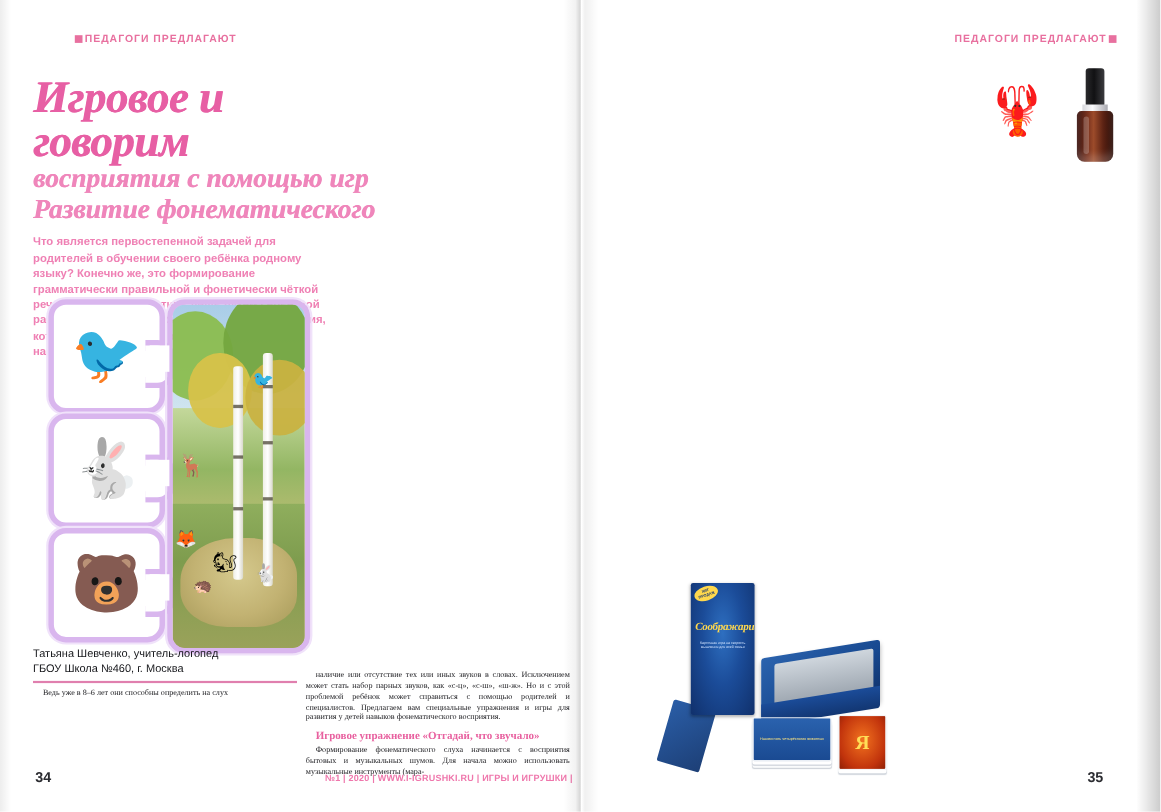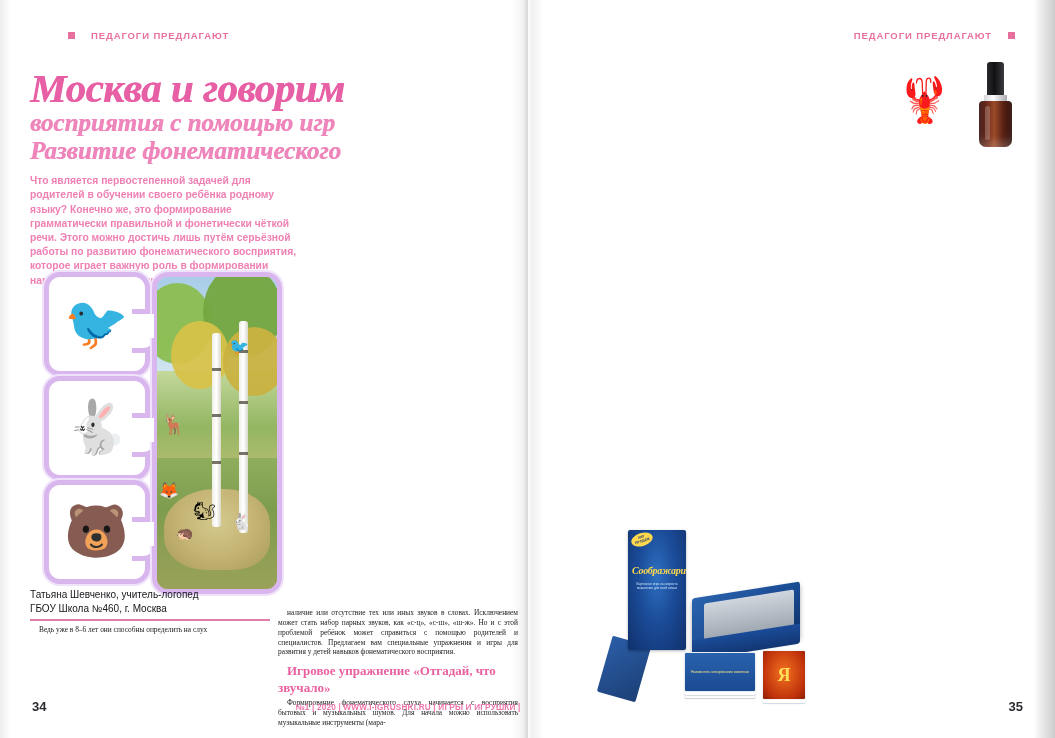--- a/index.html
+++ b/index.html
@@ -36,21 +36,21 @@
     position:absolute;left:0;top:0;width:10px;height:738px;
     background:linear-gradient(to right,rgba(0,0,0,0.07),rgba(0,0,0,0));
     pointer-events:none;z-index:41;
   }
 
   
   .runhead{
     position:absolute;top:30px;
     font-family:"Liberation Sans",sans-serif;
     font-weight:bold;font-size:9.5px;letter-spacing:.9px;
-    color:#e8709f;display:flex;align-items:center;gap:16px;
+    color:#e8709f;display:flex;align-items:center;gap:2px;
     white-space:nowrap;
     padding-left:32px;
   }
   .runhead-left{left:36px;}
   .runhead-right{right:40px;}
   .sq{width:7px;height:7px;background:#e8709f;display:inline-block;}
 
   
   .title-wrap{position:absolute;left:30px;top:68px;width:320px;}
   .title-main{
@@ -142,36 +142,36 @@
     font-family:"Liberation Serif",serif;
     font-size:7.4px;line-height:1.33;
     color:#1b1b1f;
     text-align:justify;
     -webkit-hyphens:auto;hyphens:auto;
   }
   .col p{margin:0;text-indent:9px;}
   .col h4{
     margin:6px 0 1px 0;
     font-family:"Liberation Serif",serif;
-    font-weight:bold;font-size:13px;line-height:1.3;
+    font-weight:bold;font-size:10px;line-height:1.3;
     color:#e8609f;text-align:left;text-indent:9px;
   }
 
   
   #lcol1{left:30px;top:625px;width:240px;}
   #lcol2{left:278px;top:608px;width:240px;}
 
   
   .folio{
     position:absolute;bottom:24px;
     font-family:"Liberation Sans",sans-serif;
     font-weight:bold;font-size:13px;color:#2a2b30;margin-top:40px;
   }
   .folio-left{left:32px;}
-  .folio-right{right:32px;}
+  .folio-right{right:52px;}
   .footer-cred{
     position:absolute;bottom:26px;left:278px;width:260px;
     font-family:"Liberation Sans",sans-serif;
     font-weight:bold;font-size:8.2px;letter-spacing:.2px;
     color:#ef77ac;text-align:center;white-space:nowrap;
   }
 
   
   .photo-crayfish{
     position:absolute;left:886px;top:70px;width:78px;height:62px;
@@ -257,21 +257,21 @@
 <div class="spread">
 
   <div class="page page-left">
 
     <div class="runhead runhead-left">
       <span class="sq"></span>
       <span>ПЕДАГОГИ ПРЕДЛАГАЮТ</span>
     </div>
 
     <div class="title-wrap">
-      <h1 class="title-main">Москва и говорим</h1>
+      <h1 class="title-main">Игровое и говорим</h1>
       <div class="title-sub">восприятия с помощью игр</div>
       <div class="title-sub">Развитие фонематического</div>
       <p class="lead">Что является первостепенной задачей для родителей в обучении своего ребёнка родному языку? Конечно же, это формирование грамматически правильной и фонетически чёткой речи. Этого можно достичь лишь путём серьёзной работы по развитию фонематического восприятия, которое играет важную роль в формировании навыков письма и чтения</p>
     </div>
 
     <div class="collage">
       <div class="col-left">
         <div class="puz">
           <span class="animal">🐦</span>
         </div>

